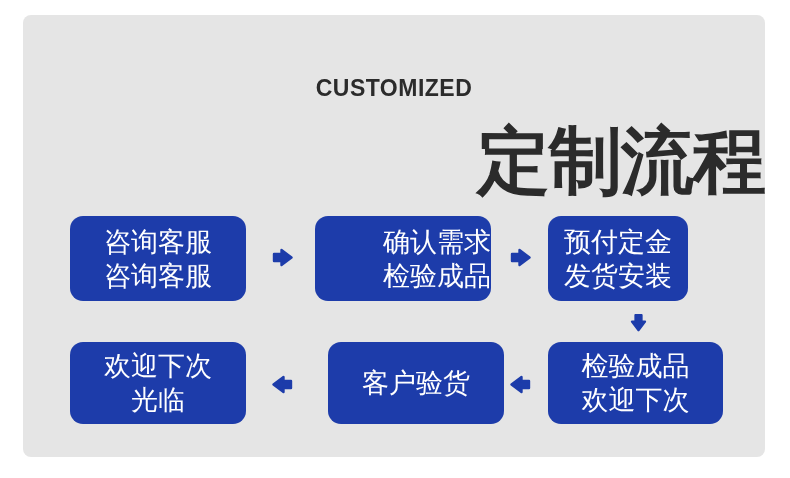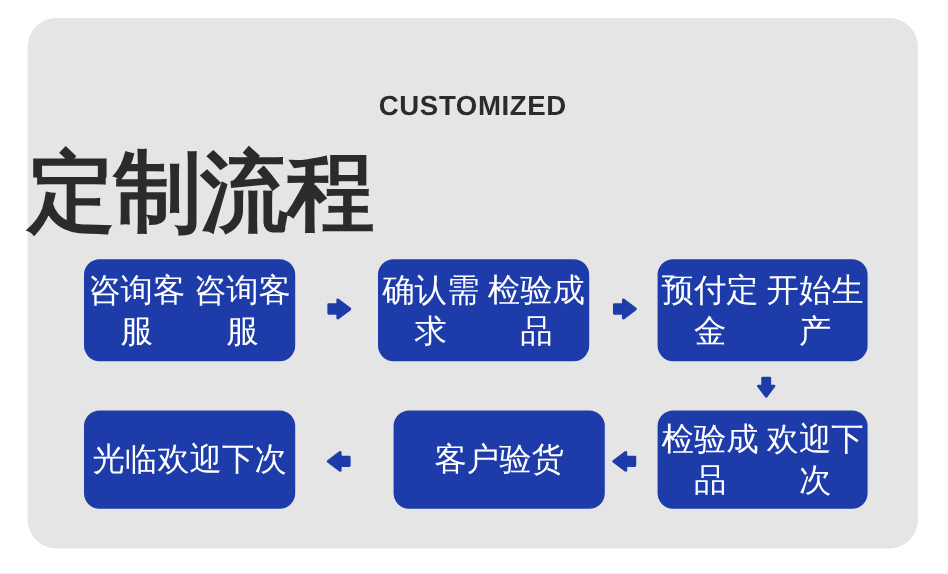--- a/index.html
+++ b/index.html
@@ -15,51 +15,51 @@
     background:var(--page-background);
     font-family:"Liberation Sans","DejaVu Sans",sans-serif;
     position:relative;
     overflow:hidden;
   }
   .card{
     position:absolute;
     left:23px;top:15px;
     width:742px;height:442px;
     background:var(--card-background);
-    border-radius:24px;
+    border-radius:8px;
   }
   .subtitle{
     position:absolute;
     left:0;top:60px;
     width:742px;
     text-align:center;
     font-size:23px;
     font-weight:600;
     letter-spacing:0.5px;
     color:var(--title-ink);
   }
   .title{
     position:absolute;
     left:0;top:104px;
     width:742px;
-    text-align:left;
+    text-align:right;
     font-size:73px;
     line-height:84px;
     font-weight:900;
     letter-spacing:-1px;
     color:var(--title-ink);
   }
   .step-box{
     position:absolute;
     width:176px;height:85px;
     background:var(--accent-blue);
     border-radius:13px;
     color:var(--box-text);
     display:flex;
-    flex-direction:row;
+    flex-direction:column;
     align-items:center;
     justify-content:center;
     font-size:27px;
     line-height:34px;
     font-weight:500;
     text-align:center;
   }
   .row2{height:82px;}
   .arrow{
     position:absolute;
@@ -79,32 +79,32 @@
 
   <div class="step-box" style="left:47px;top:201px;">
     <span>咨询客服</span>
     <span>咨询客服</span>
   </div>
 
   <svg class="arrow" style="left:249px;top:232px;" width="21" height="21" viewBox="0 0 21 21">
     <path d="M2 7 H9.5 V3 L19.5 10.5 L9.5 18 V14 H2 Z" fill="currentColor" stroke="currentColor" stroke-width="2.4" stroke-linejoin="round"></path>
   </svg>
 
-  <div class="step-box" style="left:292px;top:201px;">
+  <div class="step-box" style="left:292px;top:201px;align-items:flex-end;">
     <span>确认需求</span>
     <span>检验成品</span>
   </div>
 
   <svg class="arrow" style="left:487px;top:232px;" width="21" height="21" viewBox="0 0 21 21">
     <path d="M2 7 H9.5 V3 L19.5 10.5 L9.5 18 V14 H2 Z" fill="currentColor" stroke="currentColor" stroke-width="2.4" stroke-linejoin="round"></path>
   </svg>
 
-  <div class="step-box" style="left:525px;top:201px;width:175px;">
+  <div class="step-box" style="left:525px;top:201px;width:140px;">
     <span>预付定金</span>
-    <span>开始生产</span>
+    <span>发货安装</span>
   </div>
 
   <svg class="arrow down" style="left:605px;top:297px;" width="21" height="21" viewBox="0 0 21 21">
     <path d="M2 7 H9.5 V3 L19.5 10.5 L9.5 18 V14 H2 Z" fill="currentColor" stroke="currentColor" stroke-width="2.4" stroke-linejoin="round"></path>
   </svg>
 
   <div class="step-box row2" style="left:525px;top:327px;width:175px;">
     <span>检验成品</span>
     <span>欢迎下次</span>
   </div>
@@ -115,17 +115,17 @@
 
   <div class="step-box row2" style="left:305px;top:327px;">
     <span>客户验货</span>
   </div>
 
   <svg class="arrow left" style="left:249px;top:359px;" width="21" height="21" viewBox="0 0 21 21">
     <path d="M2 7 H9.5 V3 L19.5 10.5 L9.5 18 V14 H2 Z" fill="currentColor" stroke="currentColor" stroke-width="2.4" stroke-linejoin="round"></path>
   </svg>
 
   <div class="step-box row2" style="left:47px;top:327px;">
+    <span>欢迎下次</span>
     <span>光临</span>
-    <span>欢迎下次</span>
   </div>
 
 </div>
 
 </body></html>

